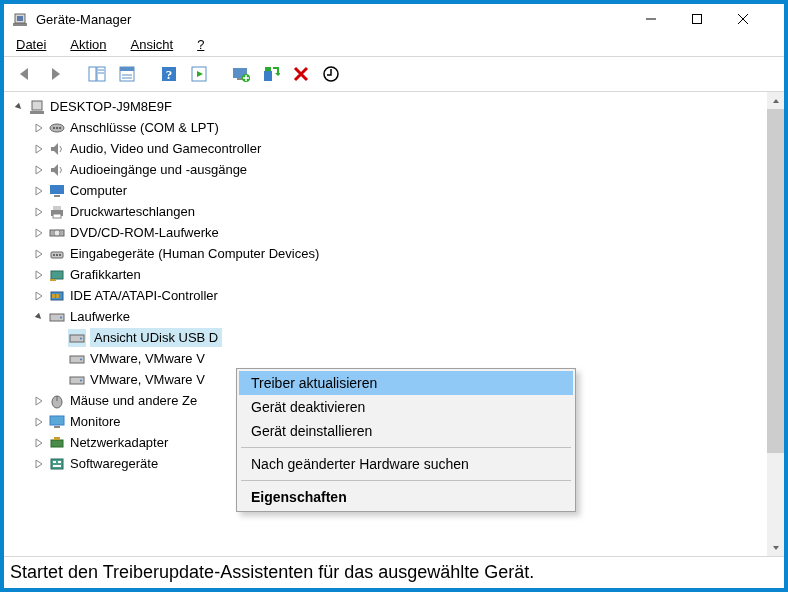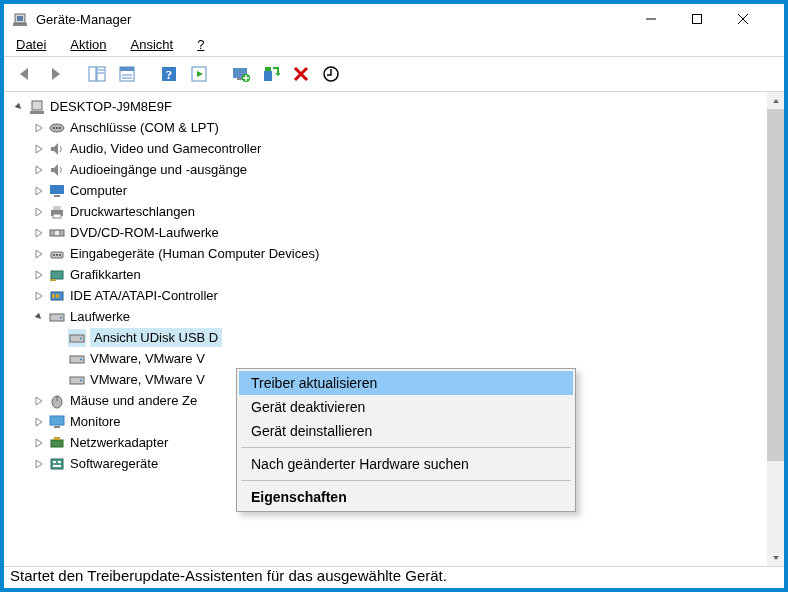--- a/index.html
+++ b/index.html
@@ -29,21 +29,21 @@
   .row .exp { width: 14px; height:14px; display:flex; align-items:center; justify-content:center; flex:none;}
   .row .ico { width: 18px; height:18px; margin: 0 4px 0 2px; flex:none; display:flex; align-items:center; justify-content:center;}
   .row .label { padding-right: 8px; }
   .row.selected { }
   .row.selected .label { background: #cce8f4; padding: 2px 4px; }
   .row.selected .ico { background: #cce8f4; }
   .ctxmenu { position:absolute; background:#f2f2f2; border:1px solid #a0a0a0; box-shadow: 4px 4px 6px rgba(0,0,0,0.2); padding: 2px; }
   .ctxitem { height: 24px; display:flex; align-items:center; padding: 0 70px 0 12px; font-size: 14px; }
   .ctxitem.hover { background: #90c8f6; }
   .ctxsep { height: 1px; background: #c0c0c0; margin: 4px 2px; }
-  .statusbar { height: 22px; display:flex; padding: 0 6px; border-top: 1px solid #d8d8d8; font-size: 15px; }
+  .statusbar { height: 32px; display:flex; align-items:center; padding: 0 6px; border-top: 1px solid #d8d8d8; font-size: 18px; }
   svg { display:block; }
 </style>
 </head>
 <body>
 
 <div class="outer">
   <div class="window">
 
     <div class="titlebar">
       <span class="app-icon">

